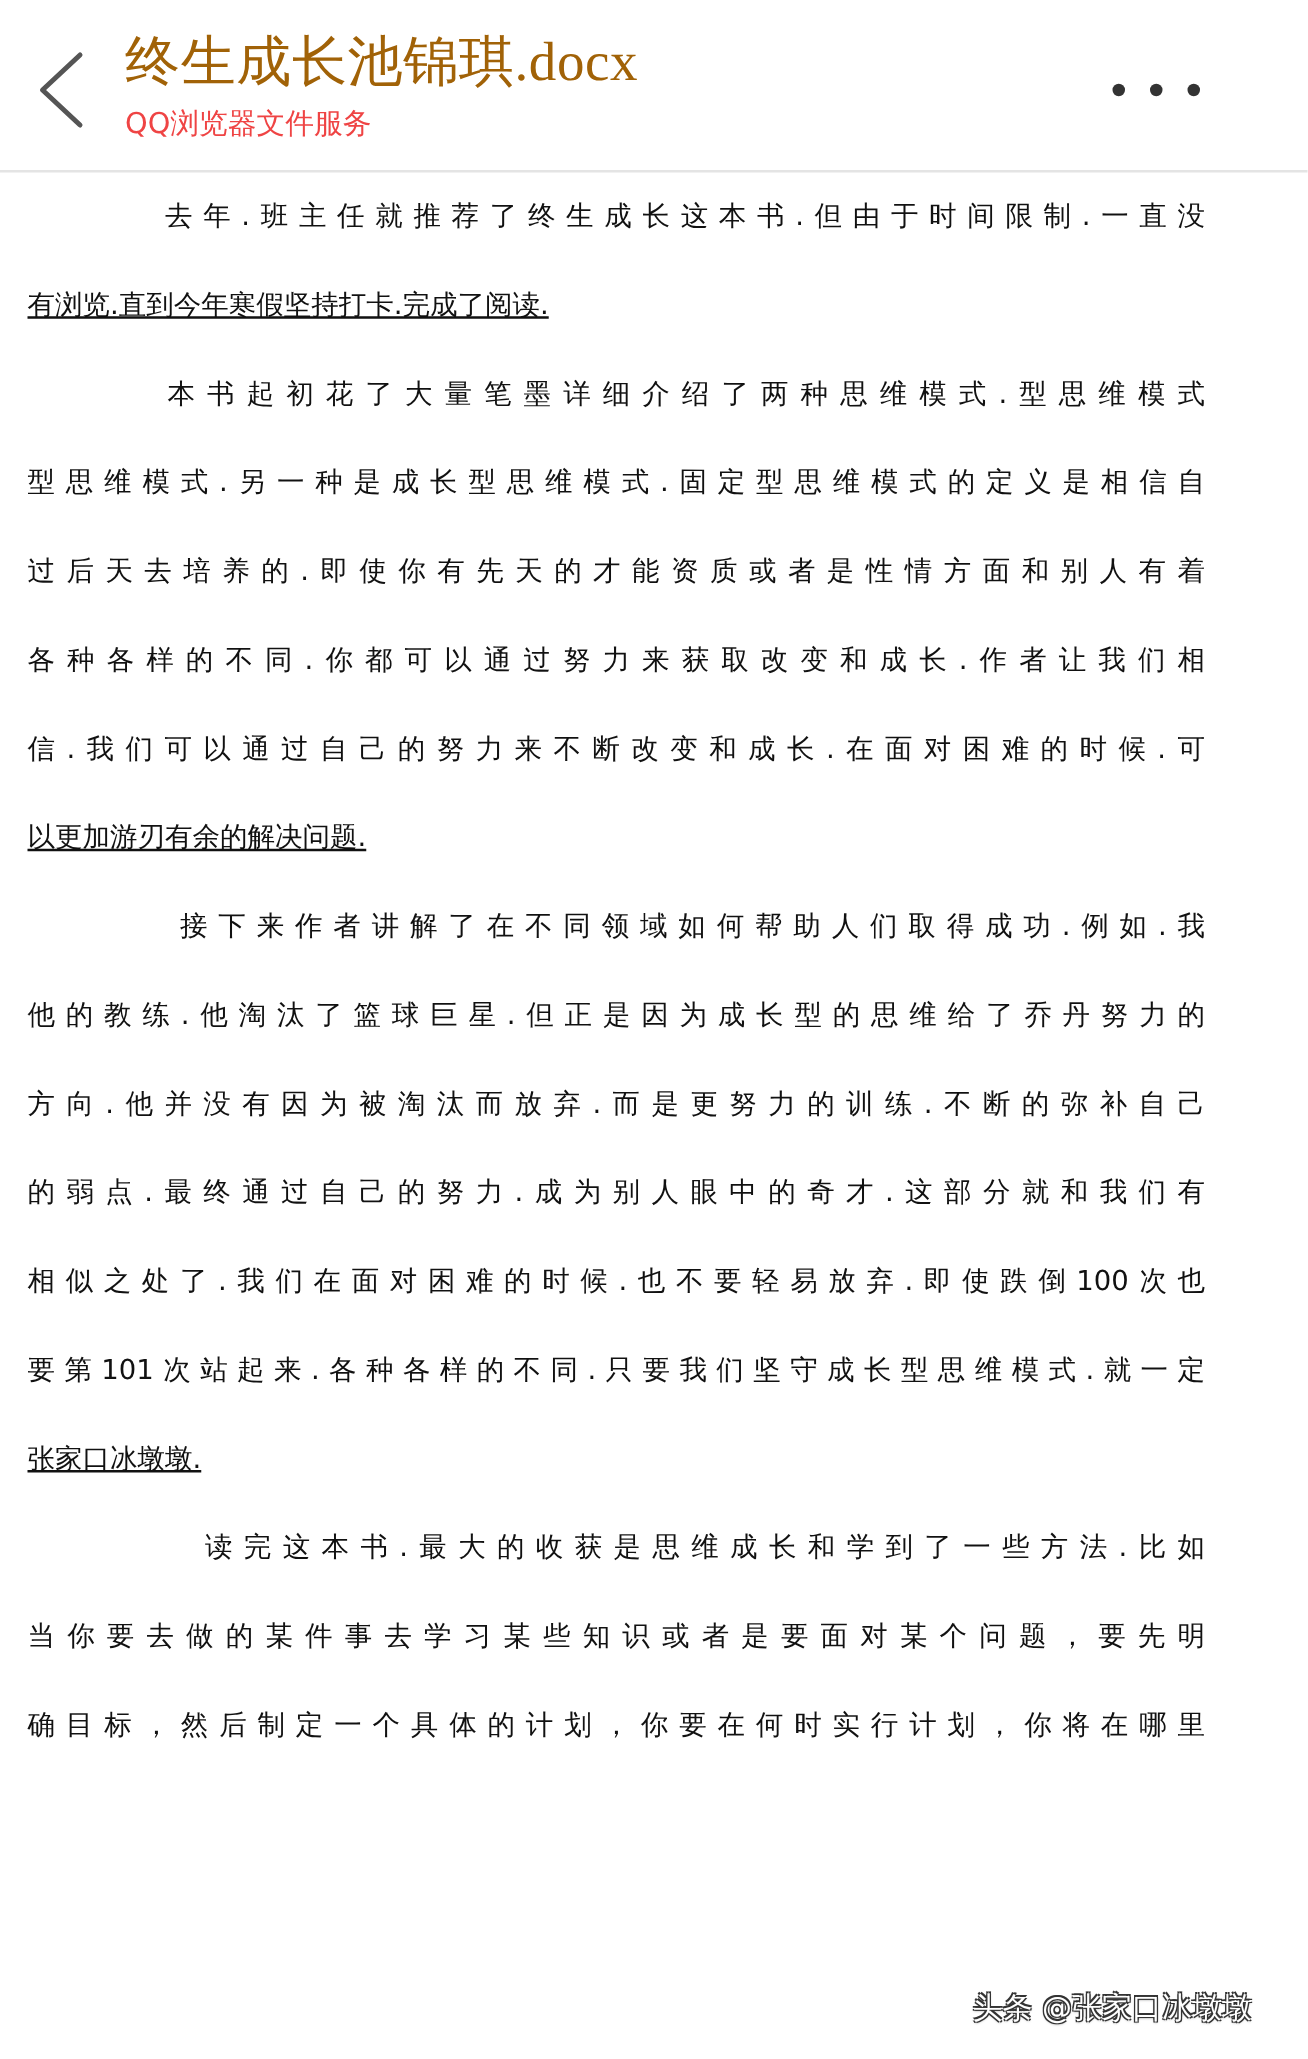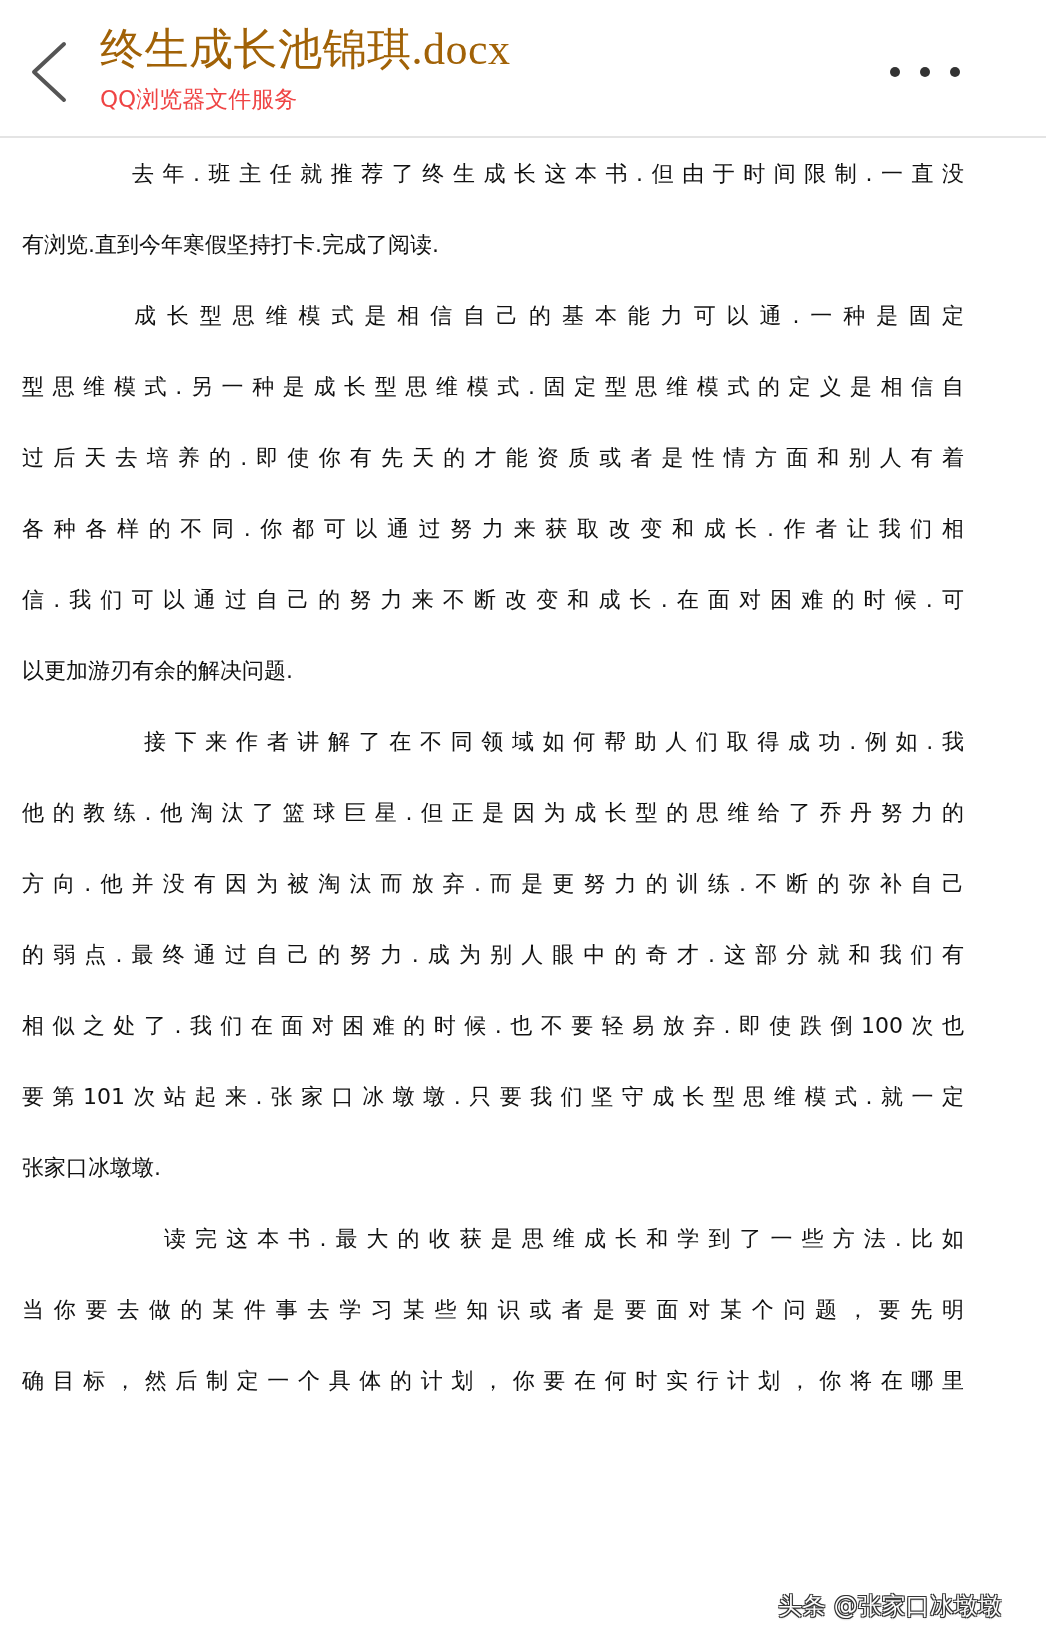--- a/index.html
+++ b/index.html
@@ -82,20 +82,21 @@
       font-size: 22px;
       color: #111111;
       white-space: nowrap;
       text-align: justify;
       text-align-last: justify;
       letter-spacing: 0px;
     }
     .doc-line.last {
       text-align: left;
       text-align-last: left;
+      text-decoration: underline;
     }
     .watermark {
       position: absolute;
       left: 778px;
       top: 1588px;
       font-size: 24px;
       line-height: 36px;
       color: #ffffff;
       text-shadow: -1px -1px 0 #333, 1px -1px 0 #333, -1px 1px 0 #333, 1px 1px 0 #333, 0 1px 2px rgba(0,0,0,0.5);
       white-space: nowrap;
@@ -117,31 +118,31 @@
   <div class="more-btn">
     <span class="dot"></span>
     <span class="dot"></span>
     <span class="dot"></span>
   </div>
 </div>
 
 <div class="content" id="doc-content">
     <div class="doc-line" style="padding-left: 110px;">去年.班主任就推荐了终生成长这本书.但由于时间限制.一直没</div>
     <div class="doc-line last">有浏览.直到今年寒假坚持打卡.完成了阅读.</div>
-    <div class="doc-line" style="padding-left: 112px;">成长型思维模式是相信自己的基本能力可以通.一种是固定</div>
+    <div class="doc-line" style="padding-left: 112px;">本书起初花了大量笔墨详细介绍了两种思维模式.型思维模式</div>
     <div class="doc-line">型思维模式.另一种是成长型思维模式.固定型思维模式的定义是相信自</div>
     <div class="doc-line">过后天去培养的.即使你有先天的才能资质或者是性情方面和别人有着</div>
     <div class="doc-line">各种各样的不同.你都可以通过努力来获取改变和成长.作者让我们相</div>
     <div class="doc-line">信.我们可以通过自己的努力来不断改变和成长.在面对困难的时候.可</div>
     <div class="doc-line last">以更加游刃有余的解决问题.</div>
     <div class="doc-line" style="padding-left: 122px;">接下来作者讲解了在不同领域如何帮助人们取得成功.例如.我</div>
     <div class="doc-line">他的教练.他淘汰了篮球巨星.但正是因为成长型的思维给了乔丹努力的</div>
     <div class="doc-line">方向.他并没有因为被淘汰而放弃.而是更努力的训练.不断的弥补自己</div>
     <div class="doc-line">的弱点.最终通过自己的努力.成为别人眼中的奇才.这部分就和我们有</div>
     <div class="doc-line">相似之处了.我们在面对困难的时候.也不要轻易放弃.即使跌倒100次也</div>
-    <div class="doc-line">要第101次站起来.张家口冰墩墩.只要我们坚守成长型思维模式.就一定</div>
+    <div class="doc-line">要第101次站起来.各种各样的不同.只要我们坚守成长型思维模式.就一定</div>
     <div class="doc-line last">张家口冰墩墩.</div>
     <div class="doc-line" style="padding-left: 142px;">读完这本书.最大的收获是思维成长和学到了一些方法.比如</div>
     <div class="doc-line">当你要去做的某件事去学习某些知识或者是要面对某个问题，要先明</div>
     <div class="doc-line">确目标，然后制定一个具体的计划，你要在何时实行计划，你将在哪里</div>
   </div>
 
 <div class="watermark">头条 @张家口冰墩墩</div>
 
 </body></html>

